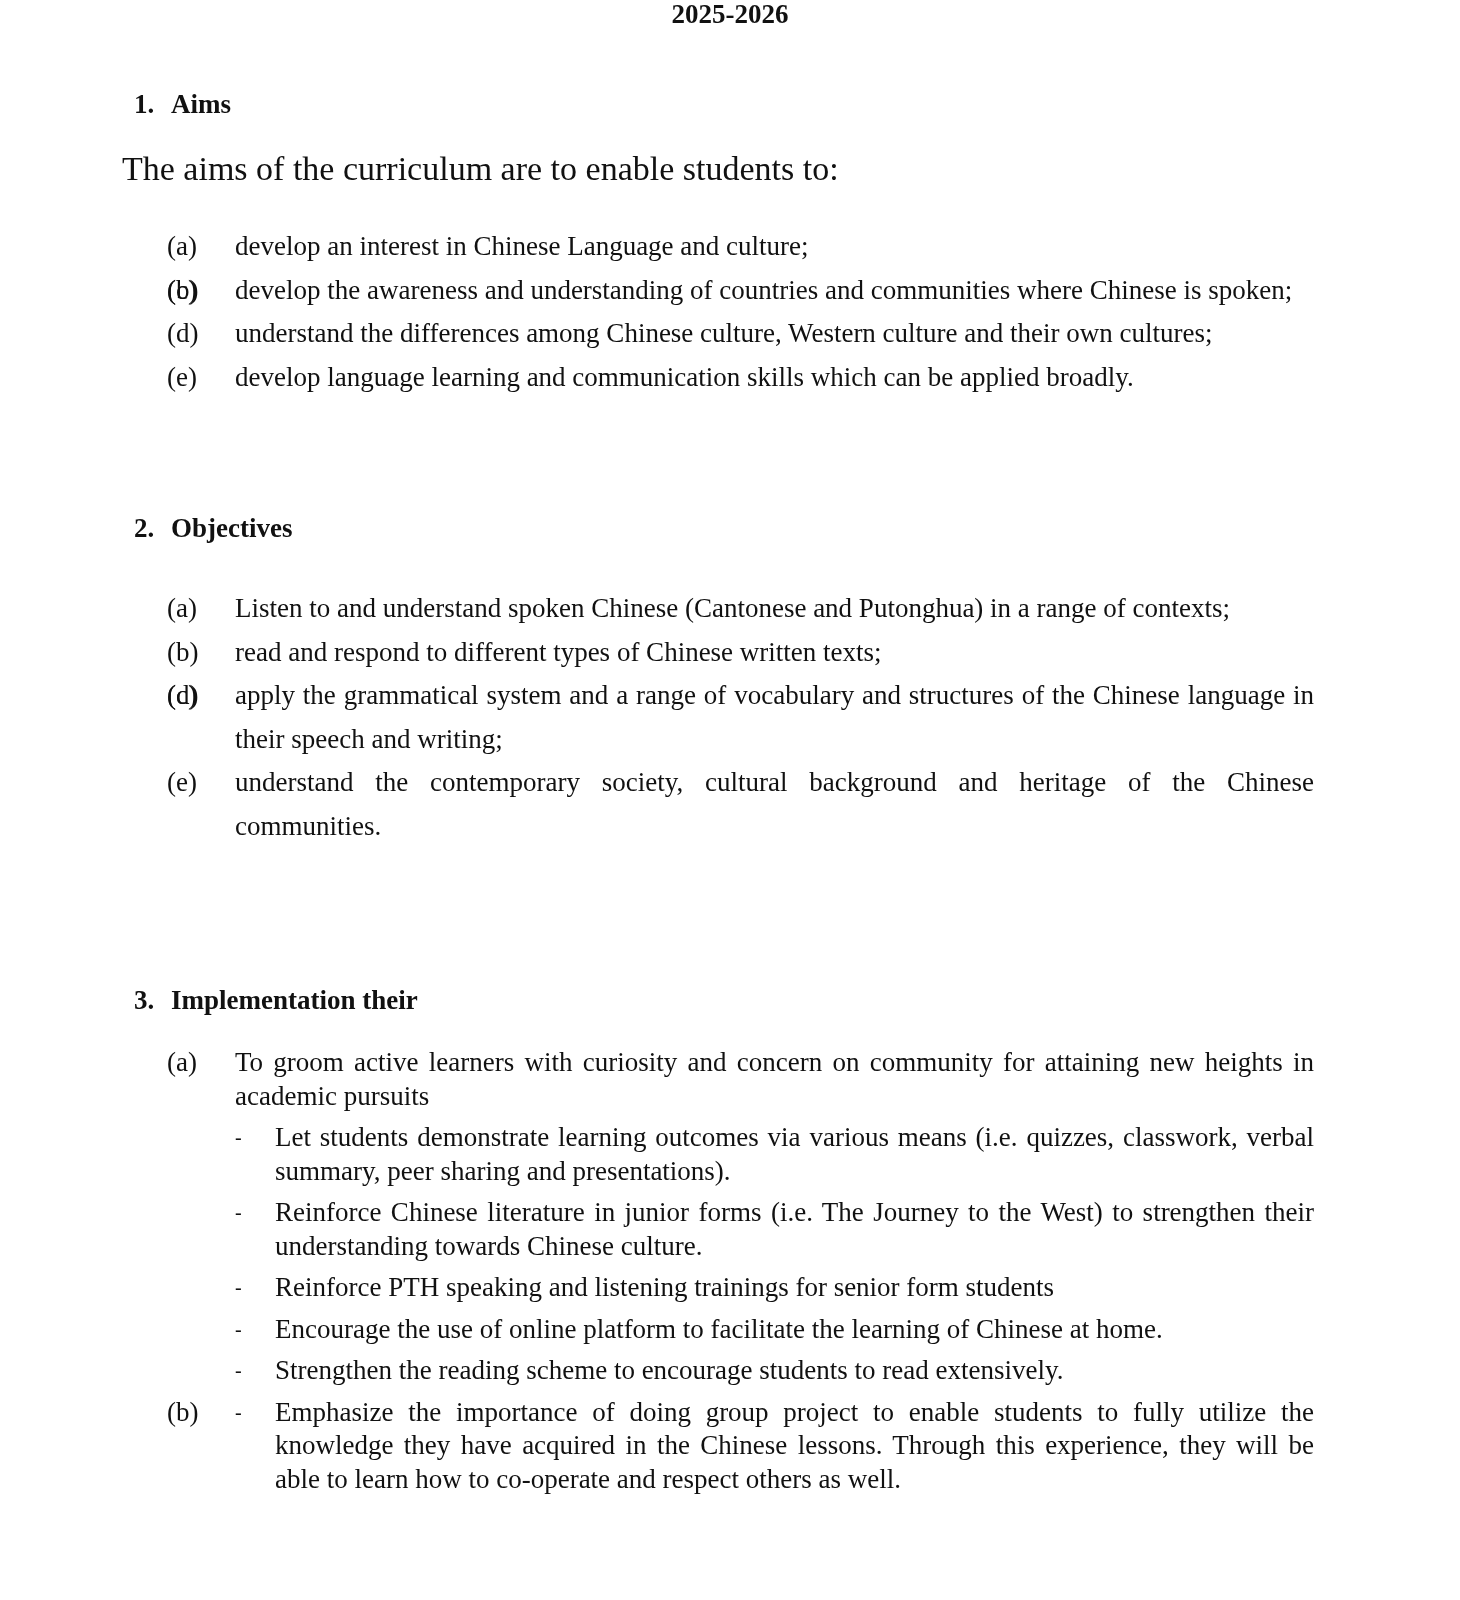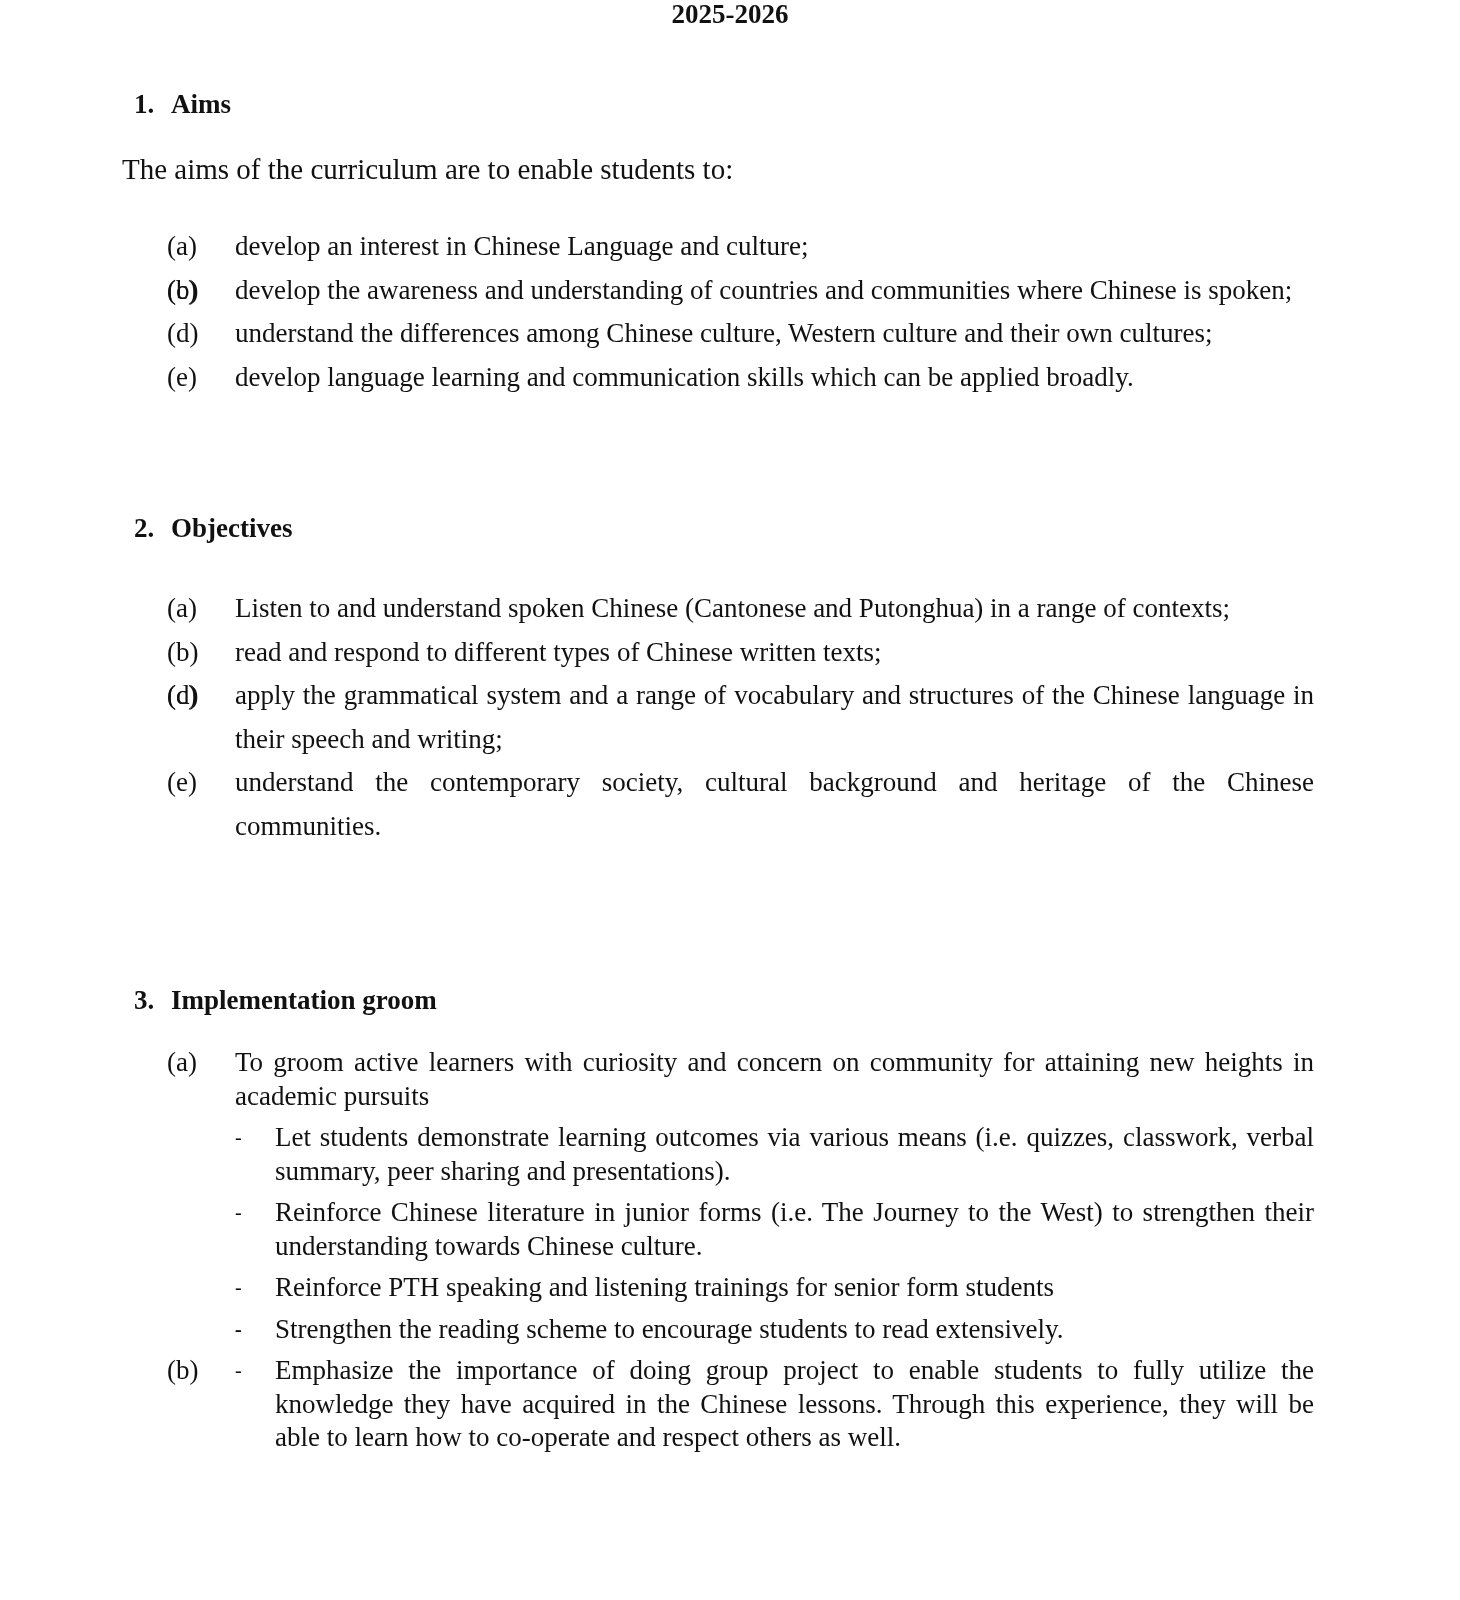--- a/index.html
+++ b/index.html
@@ -10,21 +10,21 @@
   }
   .year {
     position: absolute; top: -6px; left: 0; width: 1460px; text-align: center;
     font-size: 27px; font-weight: bold; line-height: 40px;
   }
   .sec-title {
     position: absolute; left: 122px; font-size: 27px; font-weight: bold; line-height: 40px;
     margin: 12px;
   }
   .sec-title .num { display: inline-block; width: 37px; }
-  .intro { position: absolute; left: 122px; font-size: 29px; line-height: 40px; margin: 0; }
+  .intro { position: absolute; left: 122px; font-size: 34px; line-height: 40px; margin: 0; }
   .list { position: absolute; left: 167px; width: 1147px; margin: 0; padding: 0; list-style: none; }
   .list li { position: relative; padding-left: 68px; font-size: 27px; text-align: justify; }
   .list.loose li { line-height: 43.5px; }
   .list li .lbl { position: absolute; left: 0; top: 0; }
   .plan li { line-height: 33.5px; margin-bottom: 8px; }
   .sub { list-style: none; margin: 8px 0 0 0; padding: 0; }
   .sub li { position: relative; padding-left: 40px; line-height: 33.5px; margin-bottom: 8px; }
   .sub li .dash { position: absolute; left: 0; top: 0; font-size: 20px; }
 </style>
 </head>
@@ -44,30 +44,30 @@
 
 <h2 class="sec-title" style="top:496px"><span class="num">2.</span><span>Objectives</span></h2>
 <ol class="list loose" style="top:587px">
   <li><span class="lbl">(a)</span><span>Listen to and understand spoken Chinese (Cantonese and Putonghua) in a range of contexts;</span></li>
   <li><span class="lbl">(b)</span><span>read and respond to different types of Chinese written texts;</span></li>
   <li><span class="lbl">(c)</span></li>
   <li><span class="lbl">(d)</span><span>apply the grammatical system and a range of vocabulary and structures of the Chinese language in their speech and writing;</span></li>
   <li><span class="lbl">(e)</span><span>understand the contemporary society, cultural background and heritage of the Chinese communities.</span></li>
 </ol>
 
-<h2 class="sec-title" style="top:968px"><span class="num">3.</span><span>Implementation groom</span></h2>
+<h2 class="sec-title" style="top:968px"><span class="num">3.</span><span>Implementation their</span></h2>
 <ol class="list plan" style="top:1046px">
   <li>
     <span class="lbl">(a)</span>
     <span>To groom active learners with curiosity and concern on community for attaining new heights in academic pursuits</span>
     <ul class="sub">
       <li><span class="dash">-</span><span>Let students demonstrate learning outcomes via various means (i.e. quizzes, classwork, verbal summary, peer sharing and presentations).</span></li>
       <li><span class="dash">-</span><span>Reinforce Chinese literature in junior forms (i.e. The Journey to the West) to strengthen their understanding towards Chinese culture.</span></li>
       <li><span class="dash">-</span><span>Reinforce PTH speaking and listening trainings for senior form students</span></li>
-      <li><span class="dash">-</span></li>
+      <li><span class="dash">-</span><span>Encourage the use of online platform to facilitate the learning of Chinese at home.</span></li>
       <li><span class="dash">-</span><span>Strengthen the reading scheme to encourage students to read extensively.</span></li>
     </ul>
   </li>
   <li>
     <span class="lbl">(b)</span>
     <ul class="sub">
       <li><span class="dash">-</span><span>Emphasize the importance of doing group project to enable students to fully utilize the knowledge they have acquired in the Chinese lessons. Through this experience, they will be able to learn how to co-operate and respect others as well.</span></li>
     </ul>
   </li>
 </ol>

